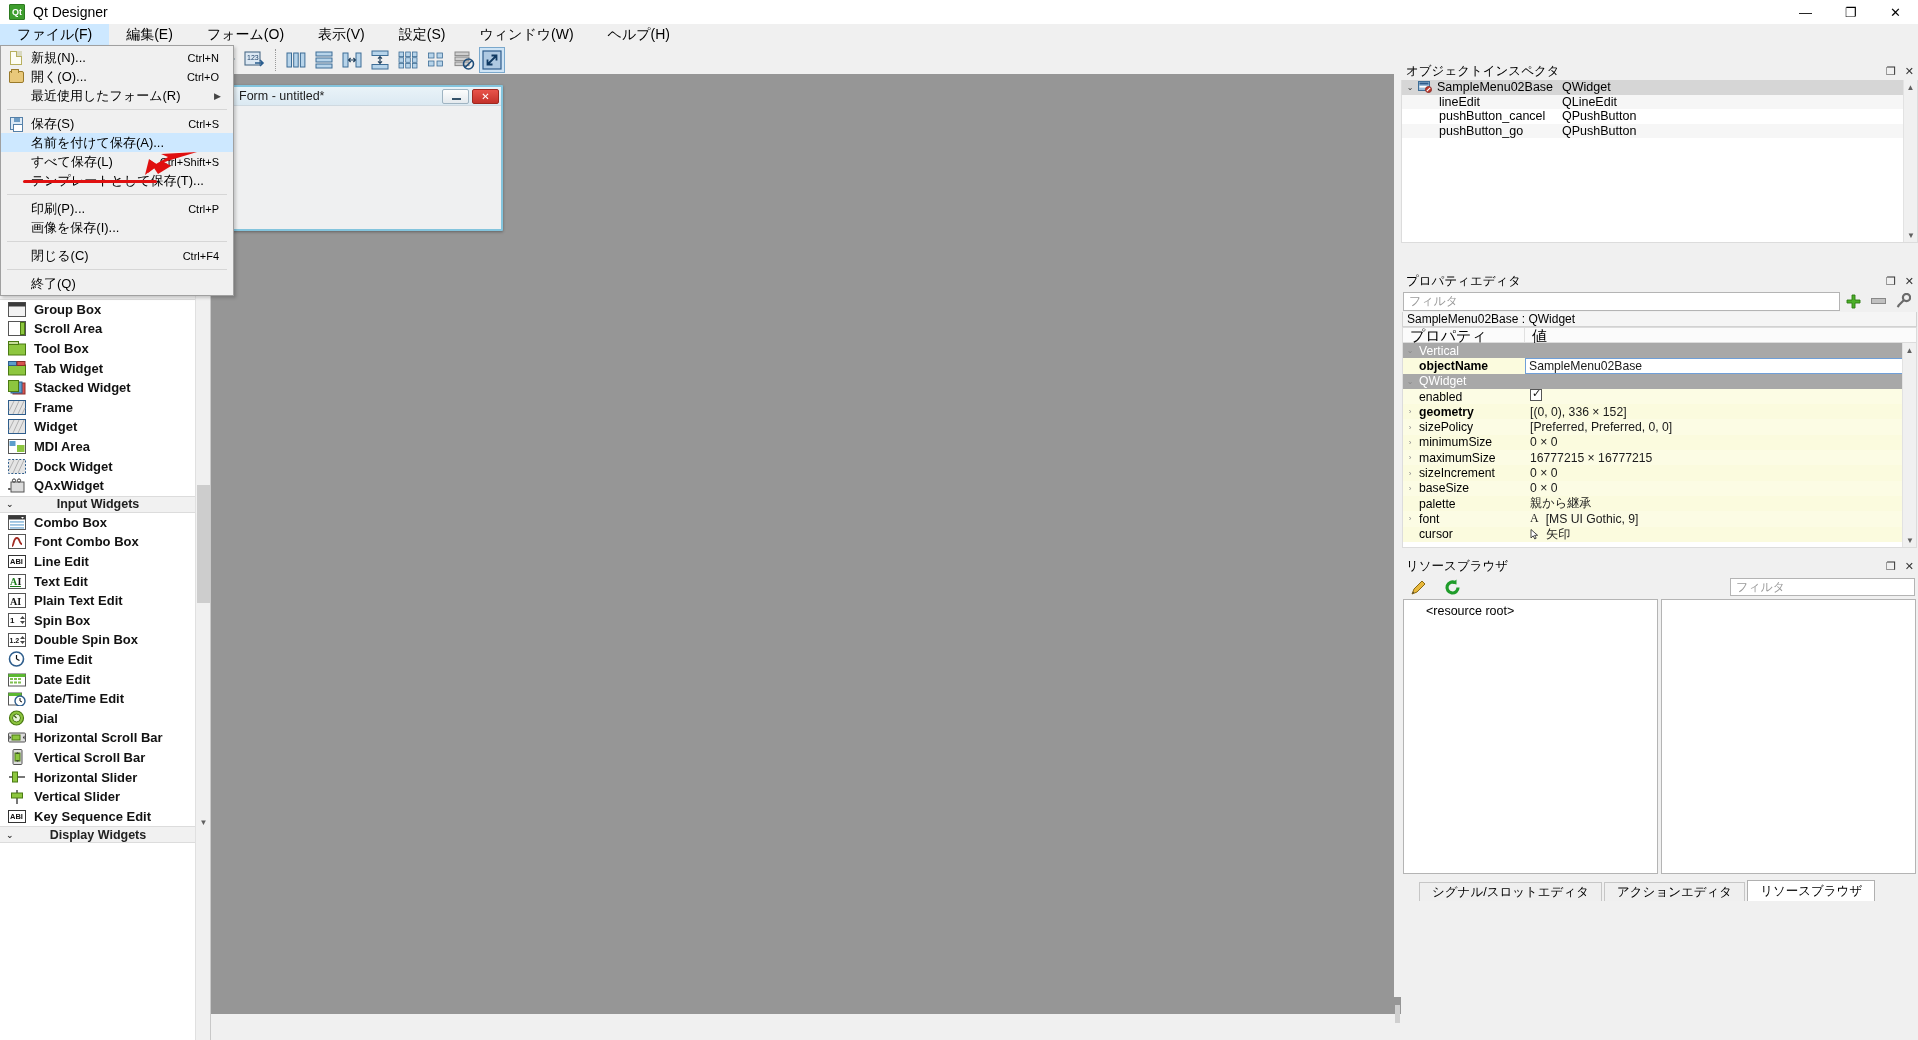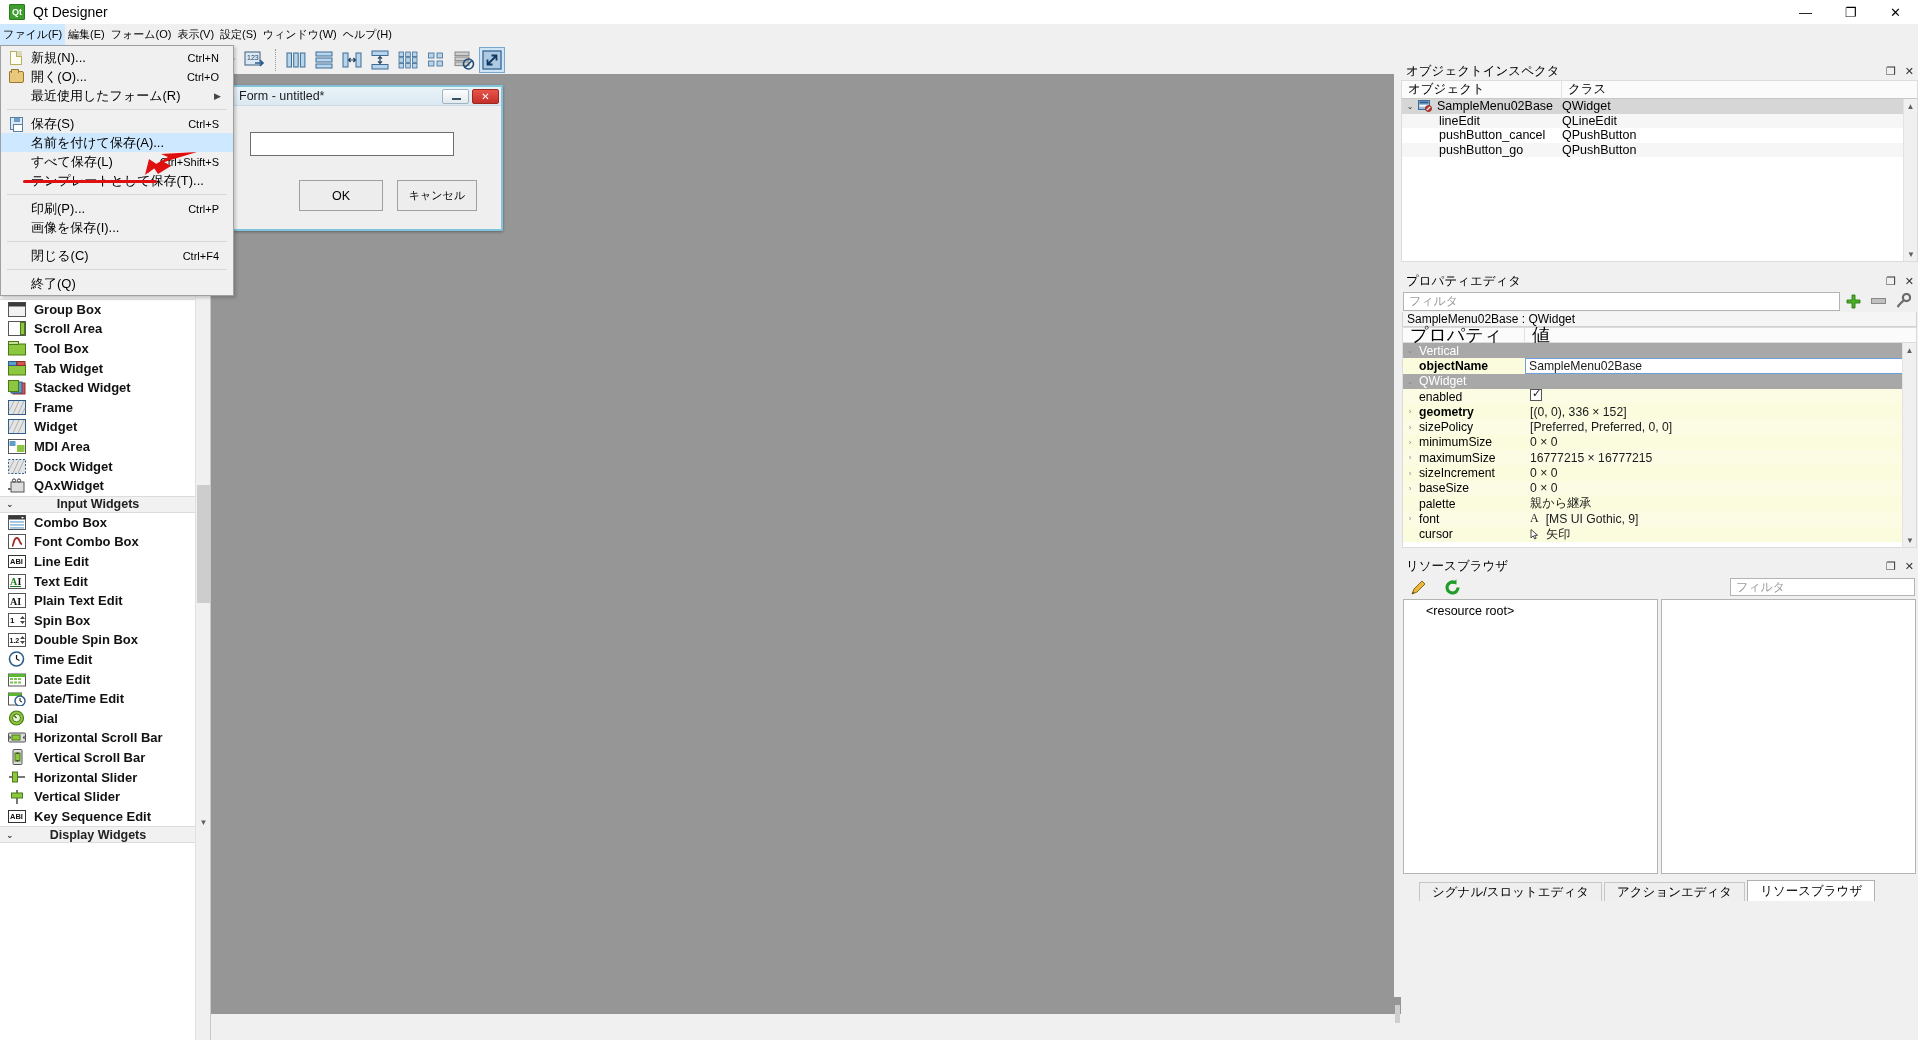--- a/index.html
+++ b/index.html
@@ -34,21 +34,21 @@
     font-size: 13px; color: #000;
   }
 
   
   .menubar {
     position: absolute; top: 24px; left: 0; width: 1918px; height: 21px;
     background: #f0f0f0; display: flex; align-items: center;
     border-bottom: 1px solid #f0f0f0;
   }
   .menu-item {
-    padding: 2px 3px; font-size: 11px; line-height: 17px; color: #000; white-space: nowrap;
+    padding: 2px 17px; font-size: 14px; line-height: 17px; color: #000; white-space: nowrap;
   }
   .menu-item.active { background: #cde8ff; }
 
   
   .menu-popup {
     position: absolute; top: 45px; left: 0px; width: 234px;
     background: #f0f0f0; border: 1px solid #a0a0a0;
     padding: 2px 0 2px 0; z-index: 60;
     box-shadow: 2px 2px 3px rgba(0,0,0,0.18);
   }
@@ -195,21 +195,21 @@
   .propedit { top: 272px; left: 1401px; width: 517px; height: 280px; }
   .pe-filterrow { display: flex; align-items: center; height: 22px; padding: 1px 2px; }
   .pe-filter {
     flex: 1; height: 19px; background: #fff; border: 1px solid #b4b4b4;
     font-size: 12px; color: #9a9a9a; padding-left: 5px; line-height: 17px;
   }
   .pe-objline {
     height: 15px; background: #f5f5f5; border: 1px solid #d2d2d2; border-top: none;
     font-size: 12px; padding-left: 4px; line-height: 14px; margin: 0 1px;
   }
-  .pe-header { display: flex; height: 16px; background: #fbfbfb; border: 1px solid #dcdcdc; font-size: 18px; margin: 0 1px; }
+  .pe-header { display: flex; height: 16px; background: #fbfbfb; border: 1px solid #dcdcdc; font-size: 15px; margin: 0 1px; }
   .pe-header .h1 { width: 122px; padding-left: 7px; line-height: 15px; border-right: 1px solid #e1e1e1; }
   .pe-header .h2 { flex: 1; padding-left: 7px; line-height: 15px; }
   .pe-rows { position: relative; background: #fff; border: 1px solid #dcdcdc; border-top: none; margin: 0 1px; overflow: hidden; }
   .pr { height: 15.3px; display: flex; align-items: center; font-size: 12.2px; }
   .pr.group { background: #a8a8a8; color: #fff; font-weight: normal; }
   .pr .p-chev { width: 14px; text-align: center; font-size: 8px; color: #888; flex: 0 0 14px; }
   .pr .p-name { width: 108px; padding-left: 2px; overflow: hidden; white-space: nowrap; }
   .pr .p-val { flex: 1; padding-left: 5px; overflow: hidden; white-space: nowrap; color: #1a1a1a; }
   .pr.y1 { background: #fbfbde; }
   .pr.y2 { background: #fcfce4; }
@@ -677,42 +677,33 @@
   <div class="canvas">
     <div class="formwin">
       <div class="form-title">
         <span class="form-qt-ico">Qt</span>
         <span>Form - untitled*</span>
         <span class="form-btns">
           <span class="fbtn-min"></span>
           <span class="fbtn-close">✕</span>
         </span>
       </div>
-      <div class="form-body">
-        <div class="form-lineedit"></div>
-        <div class="form-btn form-btn-ok">OK</div>
-        <div class="form-btn form-btn-cancel">キャンセル</div>
-      </div>
     </div>
   </div>
 
   <div class="dockside-bar"></div>
   <div class="dockside-grip"></div>
 
   <div class="dock objinsp">
     <div class="dock-title">
       <span>オブジェクトインスペクタ</span>
       <span class="dt-btns">
         <span class="dt-btn">❐</span>
         <span class="dt-btn">✕</span>
       </span>
-    </div>
-    <div class="tree-header">
-      <div class="th-col1">オブジェクト</div>
-      <div class="th-col2">クラス</div>
     </div>
     <div class="tree-body" style="height:163px">
       <div class="tr sel">
         <span class="c1">
           <span class="chev">⌄</span>
           <span class="tico">
             <svg width="14" height="12">
                 <rect x="0.5" y="0.5" width="11" height="9" fill="#9dbdd8" stroke="#3d6d96"></rect>
                 <rect x="1.5" y="1.5" width="9" height="2" fill="#2e5d8c"></rect>
                 <rect x="1.5" y="5" width="9" height="1.6" fill="#fff"></rect>

